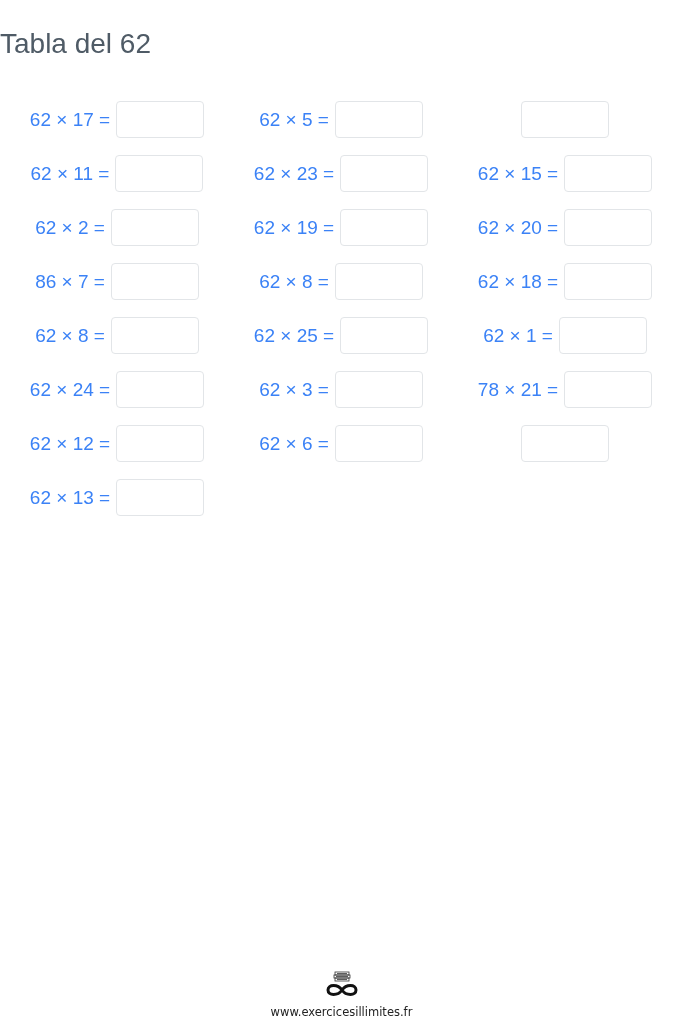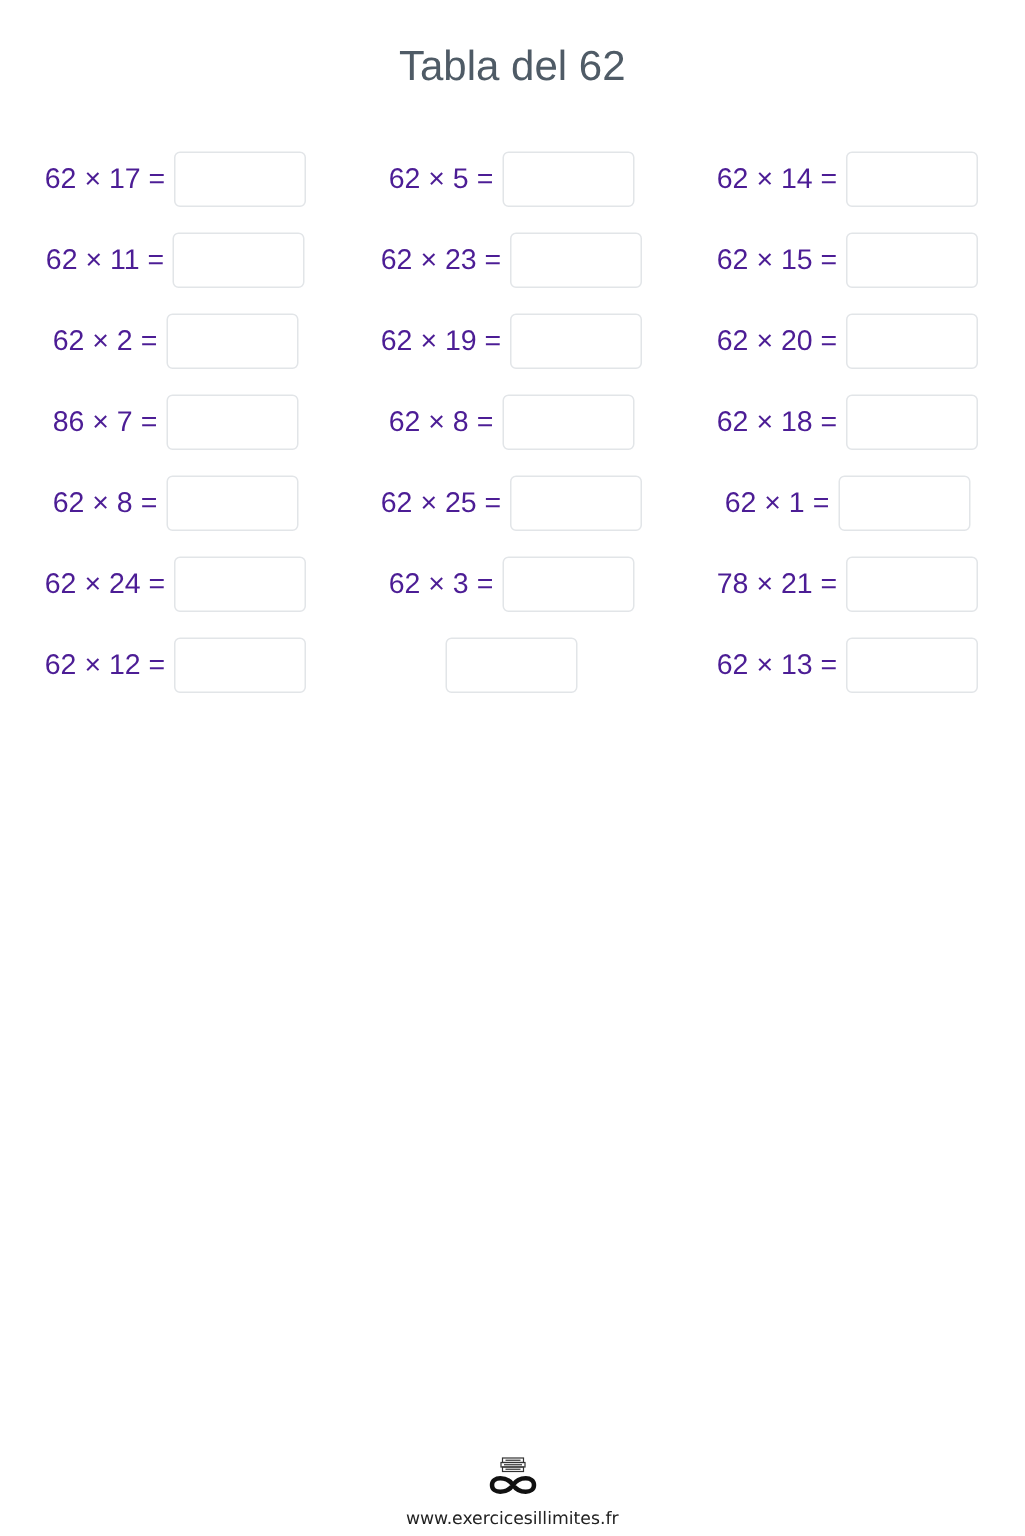--- a/index.html
+++ b/index.html
@@ -1,33 +1,33 @@
 <!DOCTYPE html>
 <html><head>
 <meta charset="utf-8">
 <style>
   html, body { margin: 0; padding: 0; }
   body {
     width: 683px; height: 1024px; background: #ffffff; position: relative;
     font-family: "Liberation Sans", sans-serif; overflow: hidden;
   }
   .title {
-    position: absolute; top: 28px; left: 0; width: 683px; text-align: center;
+    position: absolute; top: 28px; left: 0; width: 683px; text-align: left;
     font-size: 28px; color: #4f5b66; font-weight: normal; margin: 0;
   }
   .grid {
     position: absolute; top: 100px; left: 5px; width: 672px;
     display: grid; grid-template-columns: 224px 224px 224px;
     grid-auto-rows: 54px;
   }
   .cell {
     display: flex; align-items: flex-start; justify-content: center;
   }
   .label {
-    font-size: 19px; color: #4c1d95; line-height: 40px; margin-right: 6px; white-space: nowrap;
+    font-size: 19px; color: #3b82f6; line-height: 40px; margin-right: 6px; white-space: nowrap;
   }
   .answer {
     width: 88px; height: 37px; border: 1px solid #e2e5e8; border-radius: 4px;
     box-sizing: border-box; background: #fff; margin-top: 1px;
   }
   .footer {
     position: absolute; top: 970px; left: 0; width: 683px; text-align: center;
   }
   .logo { display: block; margin: 0 auto; width: 36px; height: 30px; }
   .site { font-family: "DejaVu Sans", sans-serif; font-size: 11.5px; color: #222; margin-top: 5px; }
@@ -40,21 +40,20 @@
 <div class="grid">
   <div class="cell">
       <span class="label">62 × 17 =</span>
       <div class="answer"></div>
     </div>
   <div class="cell">
       <span class="label">62 × 5 =</span>
       <div class="answer"></div>
     </div>
   <div class="cell">
-      <span class="label">62 × 14 =</span>
       <div class="answer"></div>
     </div>
   <div class="cell">
       <span class="label">62 × 11 =</span>
       <div class="answer"></div>
     </div>
   <div class="cell">
       <span class="label">62 × 23 =</span>
       <div class="answer"></div>
     </div>
@@ -108,20 +107,24 @@
     </div>
   <div class="cell">
       <span class="label">78 × 21 =</span>
       <div class="answer"></div>
     </div>
   <div class="cell">
       <span class="label">62 × 12 =</span>
       <div class="answer"></div>
     </div>
   <div class="cell">
+      <span class="label">62 × 6 =</span>
+      <div class="answer"></div>
+    </div>
+  <div class="cell">
       <div class="answer"></div>
     </div>
   <div class="cell">
       <span class="label">62 × 13 =</span>
       <div class="answer"></div>
     </div>
 </div>
 
 <div class="footer">
   <svg class="logo" viewBox="0 0 36 30">

